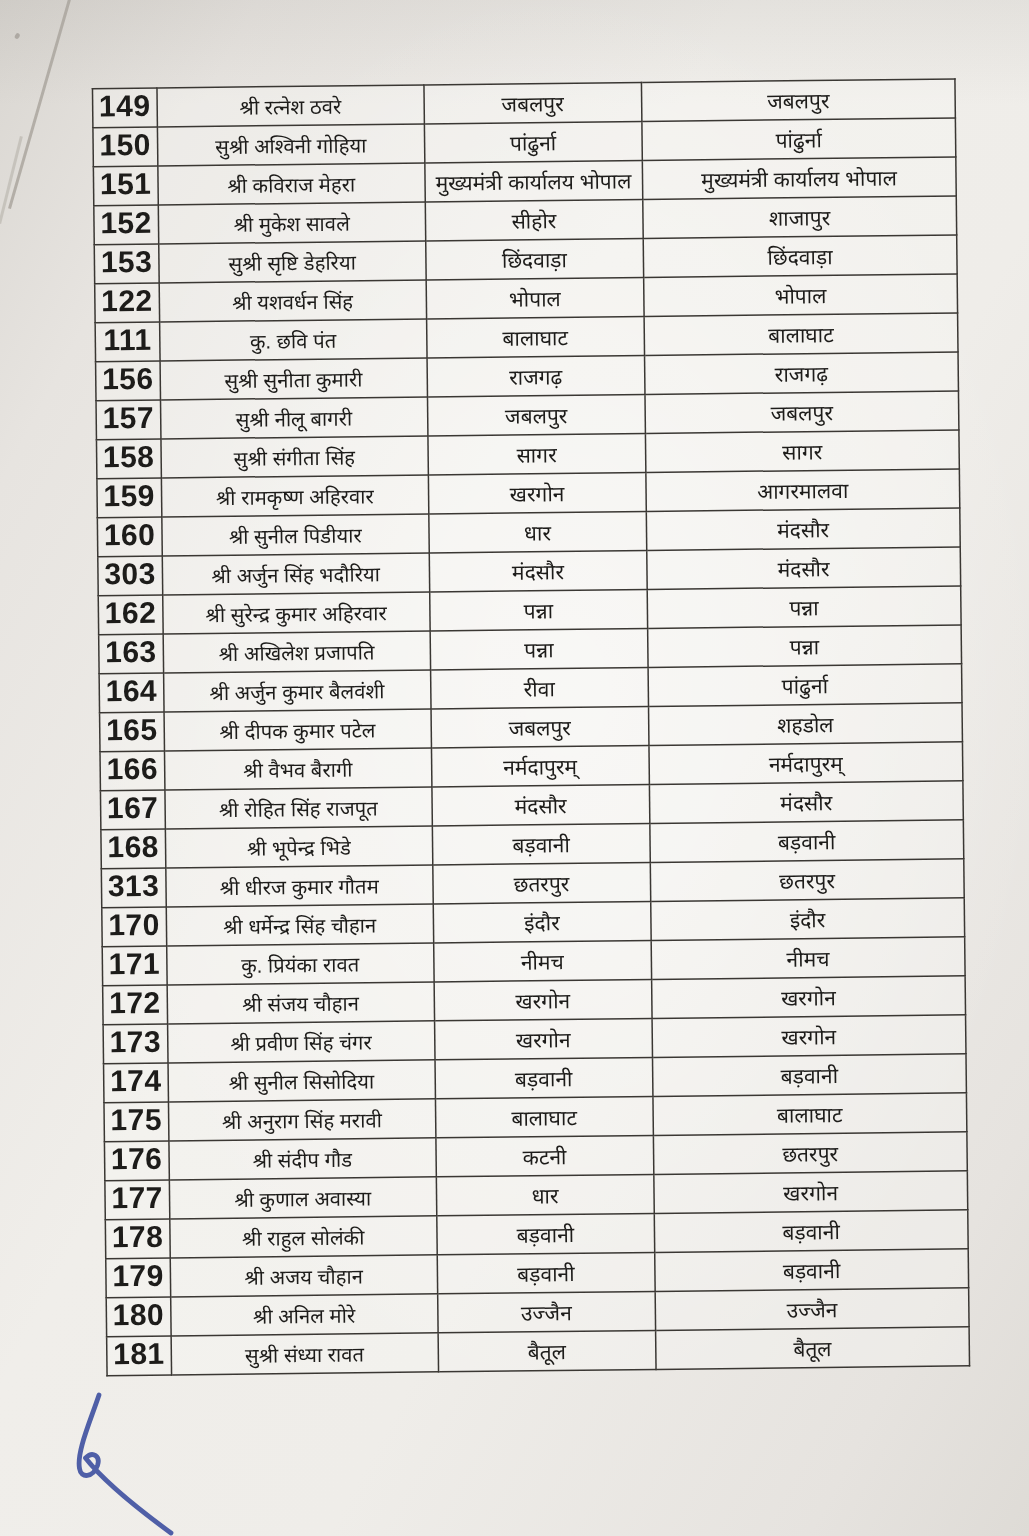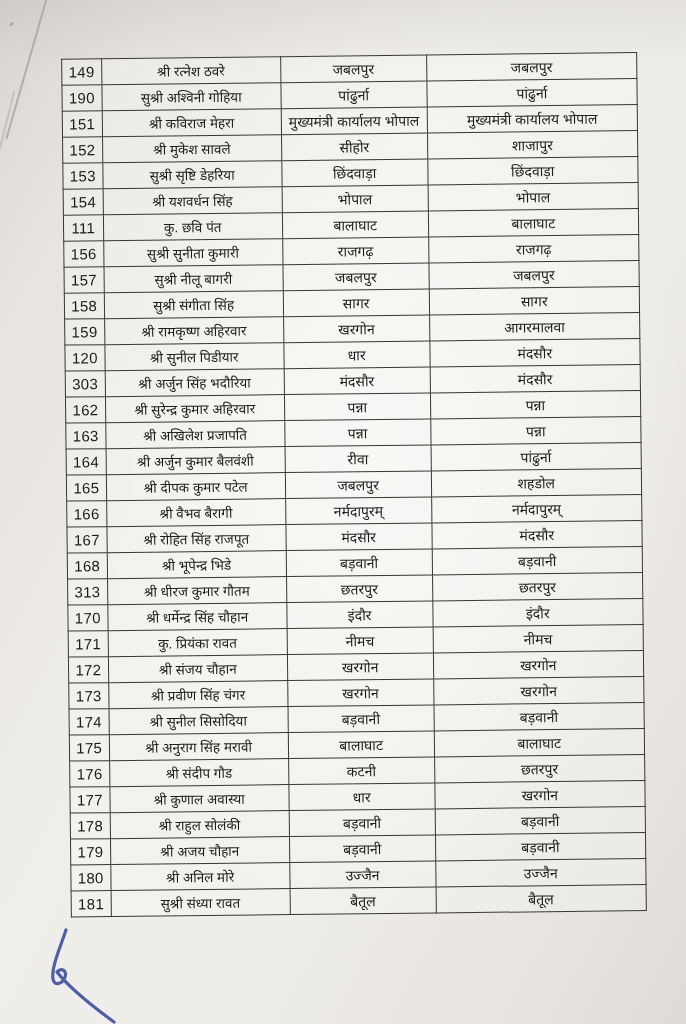--- a/index.html
+++ b/index.html
@@ -47,22 +47,22 @@
   table.doc td {
     border: 1.6px solid #3a3733;
     height: 26px;
     vertical-align: middle;
     text-align: center;
     color: #1d1c1a;
     padding: 1px 3px;
   }
   td.c-sno {
     width: 38px;
-    font-weight: normal;
-    font-size: 15px;
+    font-weight: bold;
+    font-size: 20px;
     letter-spacing: 0.3px;
   }
   td.c-name {
     width: 172px;
     font-size: 13.5px;
     white-space: nowrap;
   }
   td.c-post1 {
     width: 140px;
     font-size: 14px;
@@ -94,21 +94,21 @@
     <table class="doc">
       <tbody>
   <tr>
     <td class="c-sno">149</td>
     <td class="c-name">श्री रत्नेश ठवरे</td>
     <td class="c-post1">जबलपुर</td>
     <td class="c-post2">जबलपुर</td>
   </tr>
 
   <tr>
-    <td class="c-sno">190</td>
+    <td class="c-sno">150</td>
     <td class="c-name">सुश्री अश्विनी गोहिया</td>
     <td class="c-post1">पांढुर्ना</td>
     <td class="c-post2">पांढुर्ना</td>
   </tr>
 
   <tr>
     <td class="c-sno">151</td>
     <td class="c-name">श्री कविराज मेहरा</td>
     <td class="c-post1">मुख्यमंत्री कार्यालय भोपाल</td>
     <td class="c-post2">मुख्यमंत्री कार्यालय भोपाल</td>
@@ -122,21 +122,21 @@
   </tr>
 
   <tr>
     <td class="c-sno">153</td>
     <td class="c-name">सुश्री सृष्टि डेहरिया</td>
     <td class="c-post1">छिंदवाड़ा</td>
     <td class="c-post2">छिंदवाड़ा</td>
   </tr>
 
   <tr>
-    <td class="c-sno">154</td>
+    <td class="c-sno">122</td>
     <td class="c-name">श्री यशवर्धन सिंह</td>
     <td class="c-post1">भोपाल</td>
     <td class="c-post2">भोपाल</td>
   </tr>
 
   <tr>
     <td class="c-sno">111</td>
     <td class="c-name">कु. छवि पंत</td>
     <td class="c-post1">बालाघाट</td>
     <td class="c-post2">बालाघाट</td>
@@ -164,21 +164,21 @@
   </tr>
 
   <tr>
     <td class="c-sno">159</td>
     <td class="c-name">श्री रामकृष्ण अहिरवार</td>
     <td class="c-post1">खरगोन</td>
     <td class="c-post2">आगरमालवा</td>
   </tr>
 
   <tr>
-    <td class="c-sno">120</td>
+    <td class="c-sno">160</td>
     <td class="c-name">श्री सुनील पिडीयार</td>
     <td class="c-post1">धार</td>
     <td class="c-post2">मंदसौर</td>
   </tr>
 
   <tr>
     <td class="c-sno">303</td>
     <td class="c-name">श्री अर्जुन सिंह भदौरिया</td>
     <td class="c-post1">मंदसौर</td>
     <td class="c-post2">मंदसौर</td>

